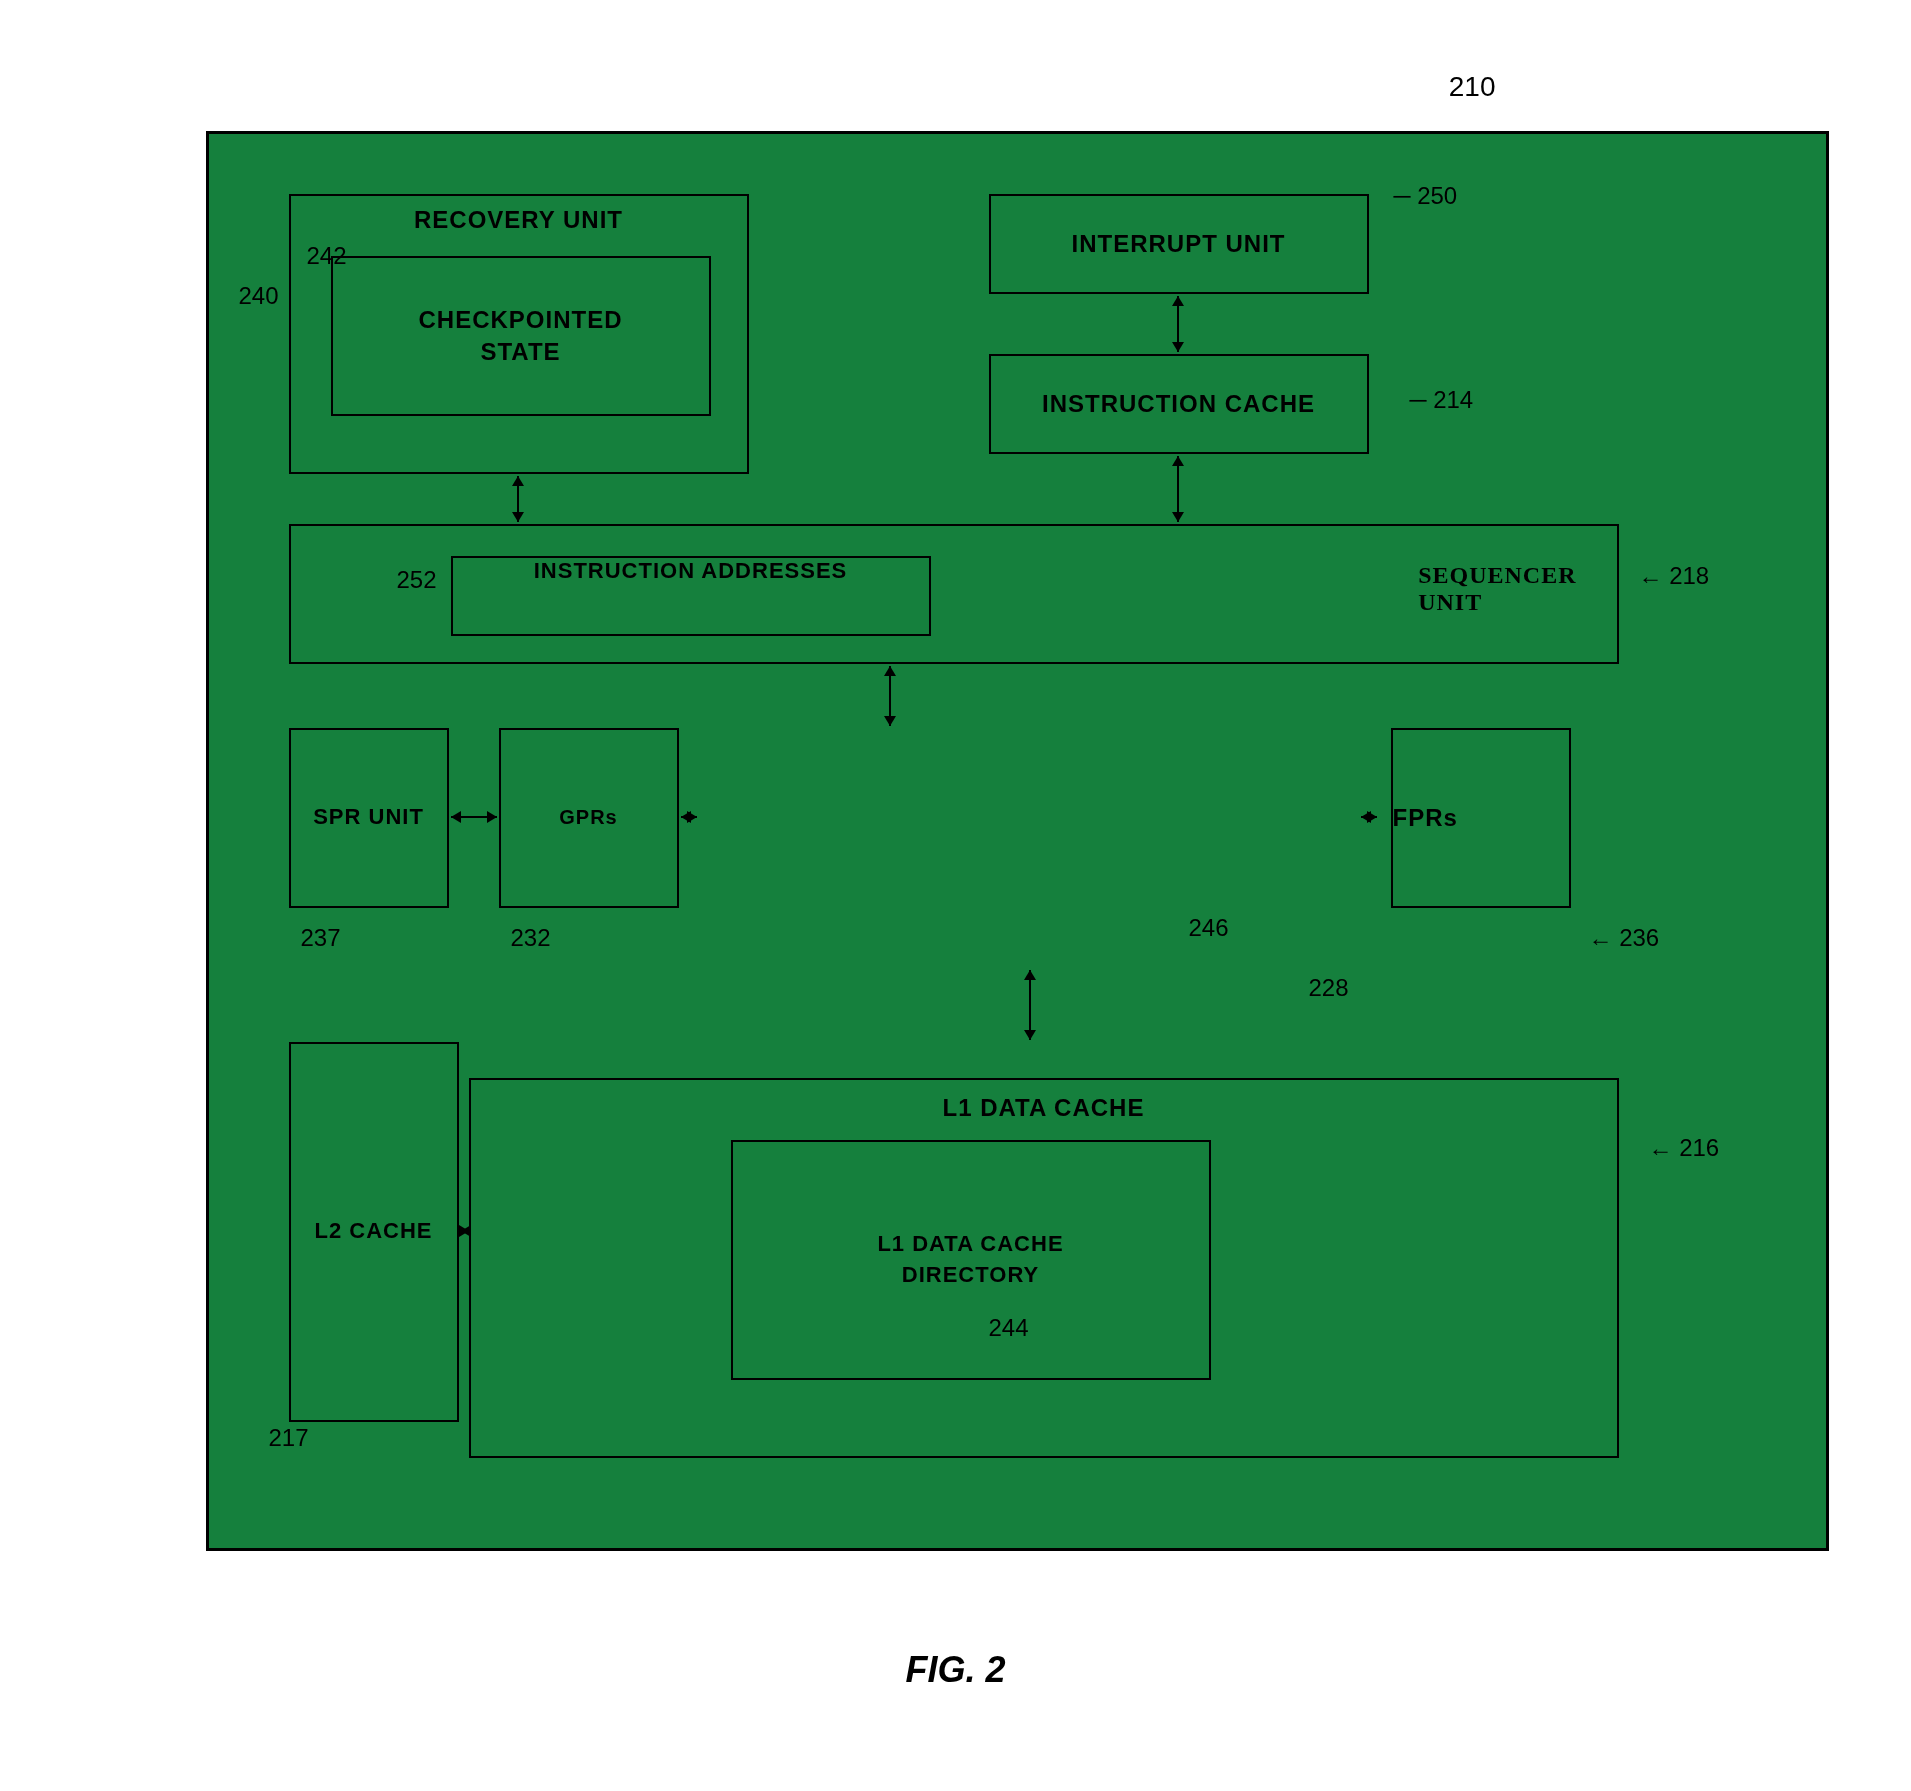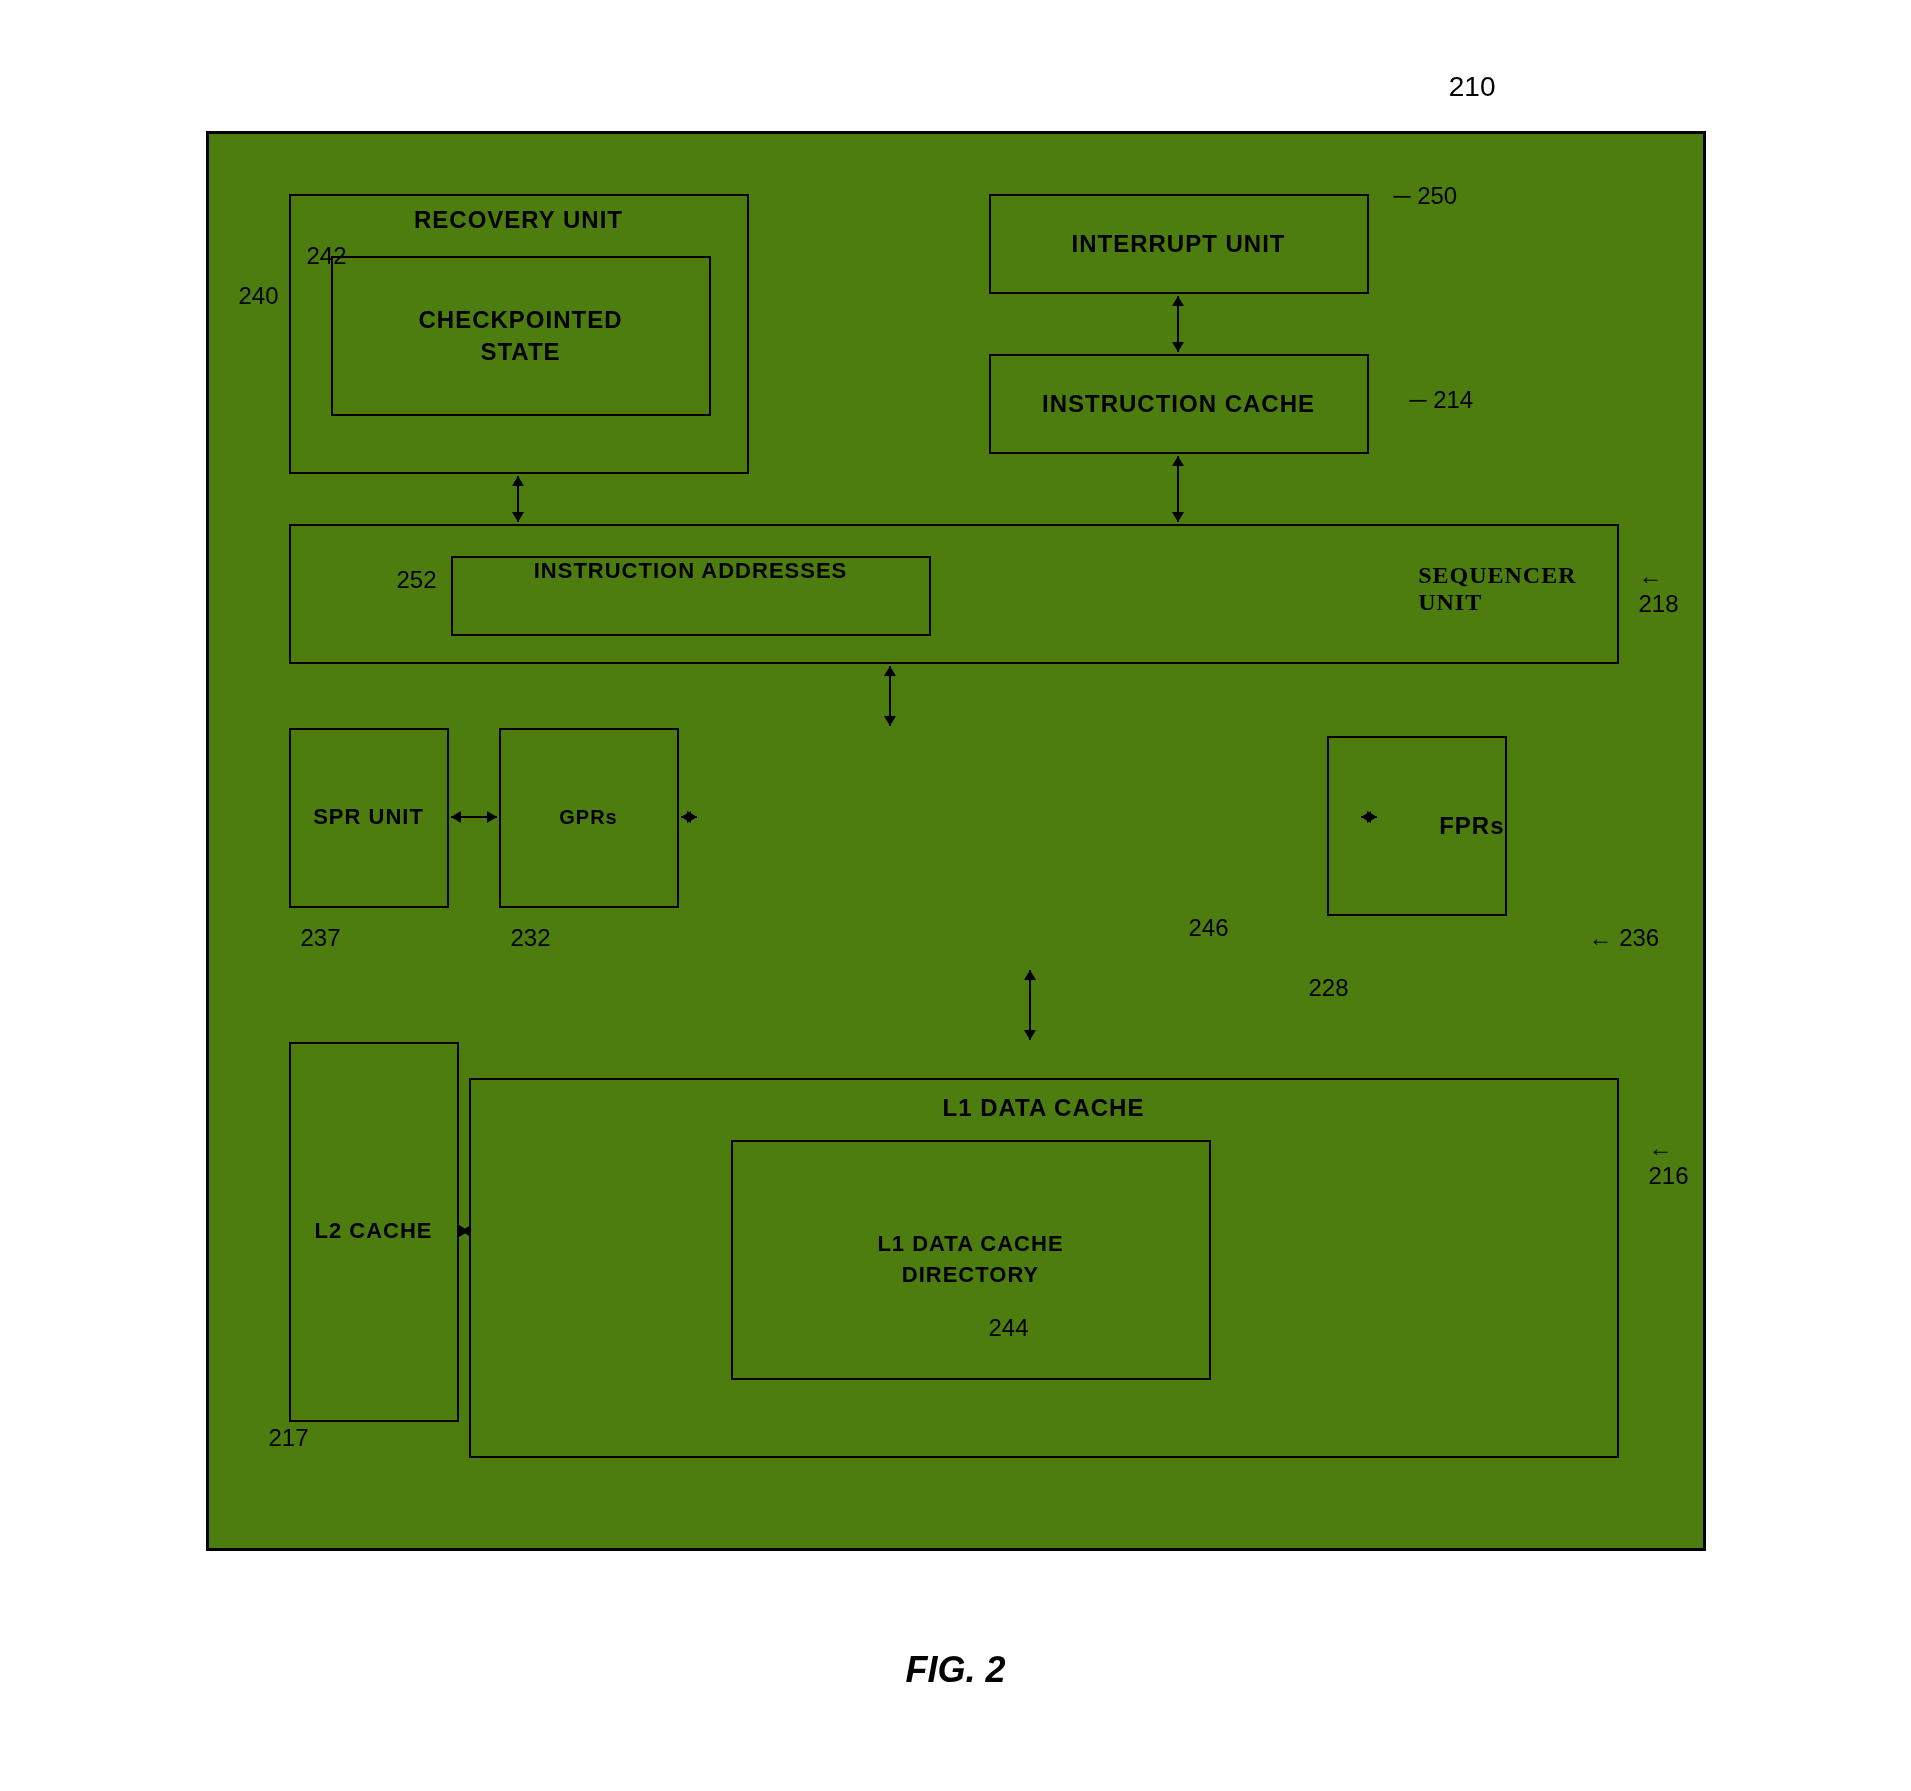--- a/index.html
+++ b/index.html
@@ -25,24 +25,24 @@
       position: absolute;
       top: 0px;
       right: 260px;
       font-size: 28px;
       font-weight: normal;
     }
     .main-box {
       position: absolute;
       top: 60px;
       left: 50px;
-      width: 1500px;
+      width: 1623px;
       height: 1420px;
       border: 3px solid #000;
-      background: #4d7c0f;
+      background: #15803d;
     }
     
     .recovery-unit {
       position: absolute;
       top: 60px;
       left: 80px;
       width: 460px;
       height: 280px;
       border: 2px solid #000;
     }
@@ -328,28 +328,27 @@
     .ref-232 {
       position: absolute;
       top: 790px;
       left: 302px;
       font-size: 24px;
     }
     
     .fprs-box {
       position: absolute;
       top: 594px;
-      left: 1118px;
+      left: 1182px;
       width: 180px;
       height: 180px;
       border: 2px solid #000;
       display: flex;
       align-items: center;
-      justify-content: flex-end;
-      margin-top: 8px;
+      justify-content: flex-start;
     }
     .fprs-label {
       font-size: 24px;
       font-weight: bold;
       letter-spacing: 1px;
     }
     .ref-236 {
       position: absolute;
       top: 790px;
       left: 1380px;

